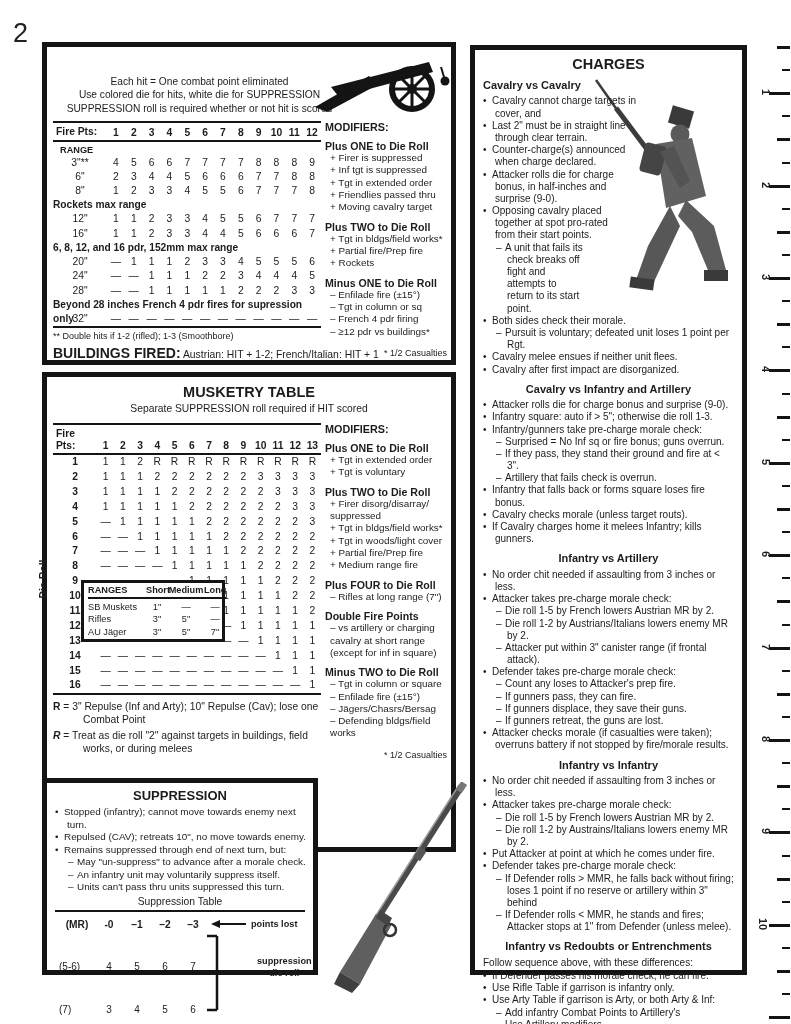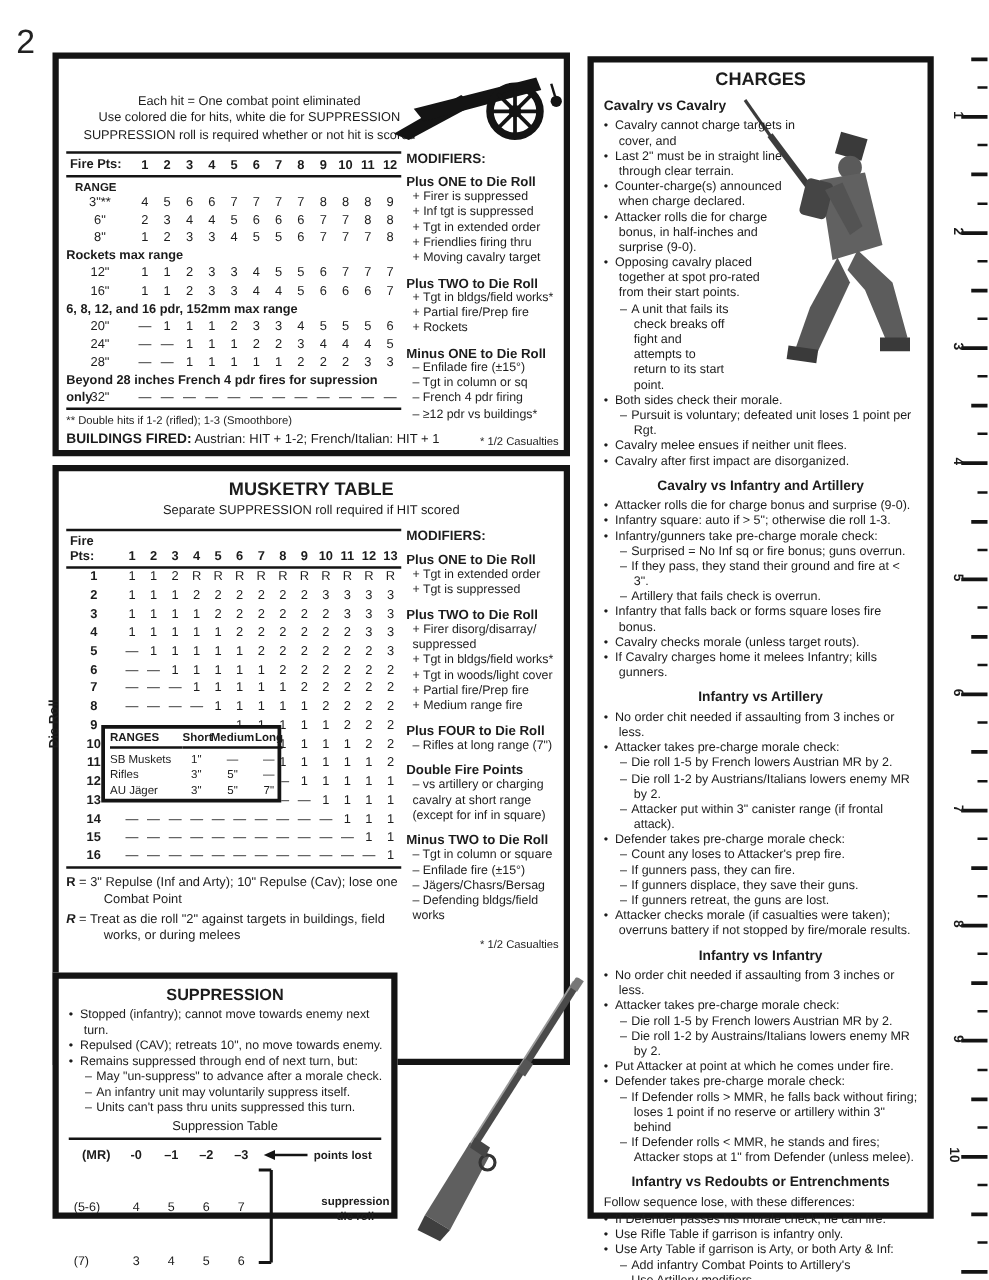--- a/index.html
+++ b/index.html
@@ -10,21 +10,21 @@
   #page-num{position:absolute;left:13px;top:18px;font-size:27px;color:#222;}
 
   
   #artillery{left:42px;top:42px;width:414px;height:323px;}
   .a-title{position:absolute;top:7px;left:0;width:290px;text-align:center;font-weight:bold;font-size:14.5px;}
   .a-intro{position:absolute;top:28px;left:0;width:305px;text-align:center;font-size:10.2px;line-height:1.32;}
   #cannon-art{position:absolute;top:4px;right:0px;}
   #artillery-table{position:absolute;left:6px;top:74px;width:268px;border-bottom:2px solid #141414;}
   #art-foot{position:absolute;left:6px;top:284px;font-size:9px;}
   #art-buildings{position:absolute;left:6px;top:298px;font-size:10.4px;}
-  #art-buildings b{font-size:11px;}
+  #art-buildings b{font-size:14px;}
   #art-mods{position:absolute;left:278px;top:74px;width:126px;}
 
   
   .ft-head{border-top:2px solid #141414;border-bottom:2px solid #141414;font-weight:bold;
     font-size:10.3px;padding:3px 0 2px;}
   .art .ft-head,.art .ft-row{display:grid;grid-template-columns:54px repeat(12,1fr);}
   .musk .ft-head,.musk .ft-row{display:grid;grid-template-columns:44px repeat(13,1fr);}
   .ft-corner{padding-left:3px;line-height:1.12;}
   .ft-col{text-align:center;align-self:end;}
   .ft-rangelabel{font-weight:bold;font-size:9.2px;padding:3px 0 1px 7px;}
@@ -297,21 +297,21 @@
     <div id="art-foot">** Double hits if 1-2 (rifled); 1-3 (Smoothbore)</div>
     <div id="art-buildings">
       <b>BUILDINGS FIRED:</b><span> Austrian: HIT + 1-2; French/Italian: HIT + 1</span>
     </div>
     <div id="art-mods">
         <div class="mod-title">MODIFIERS:</div>
         <div class="mod-head">Plus ONE to Die Roll</div>
         <div class="mod-item">+ Firer is suppressed</div>
         <div class="mod-item">+ Inf tgt is suppressed</div>
         <div class="mod-item">+ Tgt in extended order</div>
-        <div class="mod-item">+ Friendlies firing thru</div>
+        <div class="mod-item">+ Friendlies passed thru</div>
         <div class="mod-item">+ Moving cavalry target</div>
         <div class="mod-head">Plus TWO to Die Roll</div>
         <div class="mod-item">+ Tgt in bldgs/field works*</div>
         <div class="mod-item">+ Partial fire/Prep fire</div>
         <div class="mod-item">+ Rockets</div>
         <div class="mod-head">Minus ONE to Die Roll</div>
         <div class="mod-item">– Enfilade fire (±15°)</div>
         <div class="mod-item">– Tgt in column or sq</div>
         <div class="mod-item">– French 4 pdr firing</div>
         <div class="mod-item">– ≥12 pdr vs buildings*</div>
@@ -619,21 +619,21 @@
         <div class="rb-cell rb-c3">7"</div>
       </div>
     <div id="r-notes">
         <div class="rnote"><span class="rsym">R</span><span>  =  3" Repulse (Inf and Arty); 10" Repulse (Cav); lose one Combat Point</span></div>
         <div class="rnote"><span class="rsym it">R</span><span>  =  Treat as die roll "2" against targets in buildings, field works, or during melees</span></div>
       </div>
     <div id="musk-mods">
         <div class="mod-title">MODIFIERS:</div>
         <div class="mod-head">Plus ONE to Die Roll</div>
         <div class="mod-item">+ Tgt in extended order</div>
-        <div class="mod-item">+ Tgt is suppressed</div>
+        <div class="mod-item">+ Tgt is voluntary</div>
         <div class="mod-head">Plus TWO to Die Roll</div>
         <div class="mod-item">+ Firer disorg/disarray/ suppressed</div>
         <div class="mod-item">+ Tgt in bldgs/field works*</div>
         <div class="mod-item">+ Tgt in woods/light cover</div>
         <div class="mod-item">+ Partial fire/Prep fire</div>
         <div class="mod-item">+ Medium range fire</div>
         <div class="mod-head">Plus FOUR to Die Roll</div>
         <div class="mod-item">– Rifles at long range (7")</div>
         <div class="mod-head">Double Fire Points</div>
         <div class="mod-item">– vs artillery or charging cavalry at short range (except for inf in square)</div>
@@ -787,21 +787,21 @@
         <div class="ch-head tc">Infantry vs Infantry</div>
         <div class="li l1"><span class="marker">•</span><span>No order chit needed if assaulting from 3 inches or less.</span></div>
         <div class="li l1"><span class="marker">•</span><span>Attacker takes pre-charge morale check:</span></div>
         <div class="li l2"><span class="marker">–</span><span>Die roll 1-5 by French lowers Austrian MR by 2.</span></div>
         <div class="li l2"><span class="marker">–</span><span>Die roll 1-2 by Austrains/Italians lowers enemy MR by 2.</span></div>
         <div class="li l1"><span class="marker">•</span><span>Put Attacker at point at which he comes under fire.</span></div>
         <div class="li l1"><span class="marker">•</span><span>Defender takes pre-charge morale check:</span></div>
         <div class="li l2"><span class="marker">–</span><span>If Defender rolls &gt; MMR, he falls back without firing; loses 1 point if no reserve or artillery within 3" behind</span></div>
         <div class="li l2"><span class="marker">–</span><span>If Defender rolls &lt; MMR, he stands and fires; Attacker stops at 1" from Defender (unless melee).</span></div>
         <div class="ch-head tc">Infantry vs Redoubts or Entrenchments</div>
-        <div class="li l0"><span>Follow sequence lose, with these differences:</span></div>
+        <div class="li l0"><span>Follow sequence above, with these differences:</span></div>
         <div class="li l1"><span class="marker">•</span><span>If Defender passes his morale check, he can fire.</span></div>
         <div class="li l1"><span class="marker">•</span><span>Use Rifle Table if garrison is infantry only.</span></div>
         <div class="li l1"><span class="marker">•</span><span>Use Arty Table if garrison is Arty, or both Arty &amp; Inf:</span></div>
         <div class="li l2"><span class="marker">–</span><span>Add infantry Combat Points to Artillery's</span></div>
         <div class="li l2"><span class="marker">–</span><span>Use Artillery modifiers</span></div>
       </div>
   </div>
 
   <div id="ruler">
       <div class="tick t-med" style="top: 46px;"></div>

